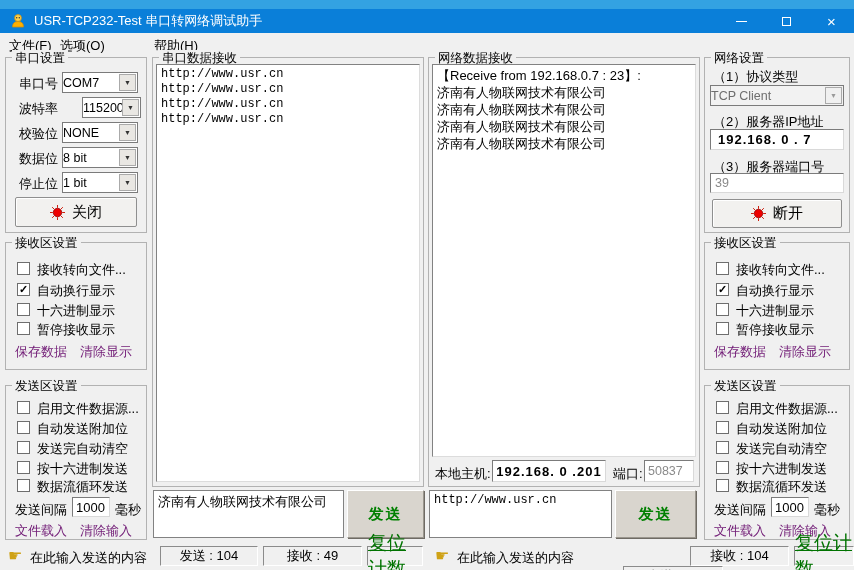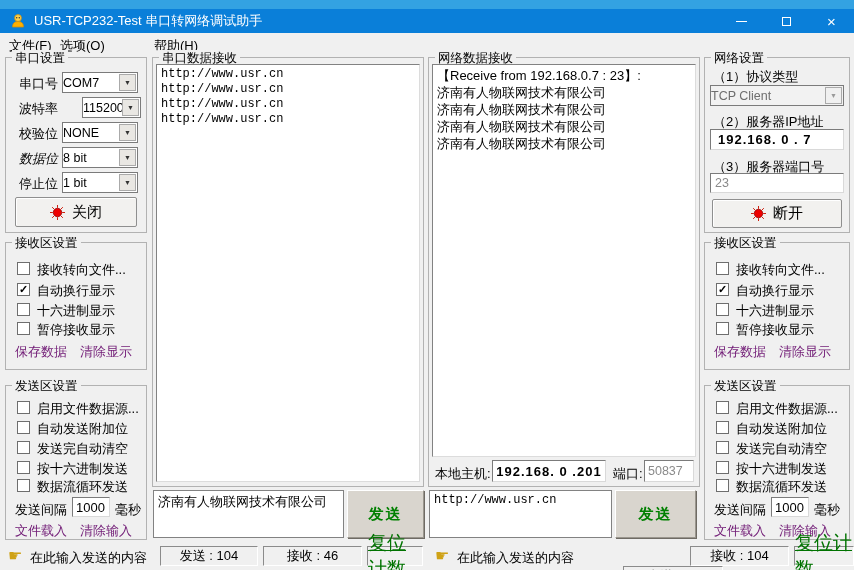--- a/index.html
+++ b/index.html
@@ -108,21 +108,21 @@
     <span class="plainlabel" style="left:13px; top:42px;">波特率</span>
     <div class="combo" style="left:56px; top:39px; width:59px;margin-left:20px;">
       <span class="val">115200</span>
       <span class="arrowbtn">▼</span>
     </div>
     <span class="plainlabel" style="left:13px; top:67px;">校验位</span>
     <div class="combo" style="left:56px; top:64px; width:76px;">
       <span class="val">NONE</span>
       <span class="arrowbtn">▼</span>
     </div>
-    <span class="plainlabel" style="left:13px; top:92px;font-style:italic;">数据位</span>
+    <span class="plainlabel" style="left:13px; top:92px;">数据位</span>
     <div class="combo" style="left:56px; top:89px; width:76px;">
       <span class="val">8 bit</span>
       <span class="arrowbtn">▼</span>
     </div>
     <span class="plainlabel" style="left:13px; top:117px;">停止位</span>
     <div class="combo" style="left:56px; top:114px; width:76px;">
       <span class="val">1 bit</span>
       <span class="arrowbtn">▼</span>
     </div>
     <div class="btn3d" style="left:9px; top:139px; width:122px; height:30px;">
@@ -215,21 +215,21 @@
     <div class="combo disabled" style="left:5px; top:27px; width:134px;">
       <span class="val">TCP Client</span>
       <span class="arrowbtn">▼</span>
     </div>
     <span class="plainlabel" style="left:8px; top:55px;">（2）服务器IP地址</span>
     <div class="sunken" style="position:absolute; left:5px; top:71px; width:134px; height:21px; display:flex; align-items:center; padding-left:7px;">
       <span class="iptext">192.168. 0 . 7</span>
     </div>
     <span class="plainlabel" style="left:8px; top:100px;">（3）服务器端口号</span>
     <div class="sunken" style="position:absolute; left:5px; top:115px; width:134px; height:20px; display:flex; align-items:center; color:#8a8a8a; font-size:12.5px; padding-left:4px;">
-      <span>23</span>
+      <span>39</span>
     </div>
     <div class="btn3d" style="left:7px; top:141px; width:130px; height:29px;">
       <svg class="led" viewBox="0 0 16 16">
         <g stroke="#cc1100" stroke-width="1">
           <line x1="8" y1="0" x2="8" y2="3"></line>
             <line x1="8" y1="13" x2="8" y2="16"></line>
           <line x1="0" y1="8" x2="3" y2="8"></line>
             <line x1="13" y1="8" x2="16" y2="8"></line>
           <line x1="2.3" y1="2.3" x2="4.4" y2="4.4"></line>
             <line x1="11.6" y1="11.6" x2="13.7" y2="13.7"></line>
@@ -271,21 +271,21 @@
     <span class="plainlabel" style="left:9px; top:115px;">发送间隔</span>
     <input class="sunken" style="position: absolute; left: 66px; top: 111px; width: 38px; height: 20px; font-size: 13px; padding-left: 3px;" value="1000">
     <span class="plainlabel" style="left:109px; top:115px;">毫秒</span>
     <span class="link" style="left:9px; top:136px;">文件载入</span>
     <span class="link" style="left:74px; top:136px;">清除输入</span>
   </div>
 
   <span class="handicon" style="left:8px; top:548px;">☛</span>
   <span class="statushint" style="left:30px; top:549px;">在此输入发送的内容</span>
   <div class="statusbox" style="left:160px; top:546px; width:98px;">发送 : 104</div>
-  <div class="statusbox" style="left:263px; top:546px; width:99px;">接收 : 46</div>
+  <div class="statusbox" style="left:263px; top:546px; width:99px;">接收 : 49</div>
   <div class="resetlink" style="left:367px; top:546px; width:56px;">复位计数</div>
 
   <span class="handicon" style="left:435px; top:548px;">☛</span>
   <span class="statushint" style="left:457px; top:549px;">在此输入发送的内容</span>
   <div class="statusbox" style="left:587px; top:566px; width:100px;margin-left:36px;">发送 : 68</div>
   <div class="statusbox" style="left:690px; top:546px; width:99px;">接收 : 104</div>
   <div class="resetlink" style="left:794px; top:546px; width:60px;">复位计数</div>
 
 </div>
 

